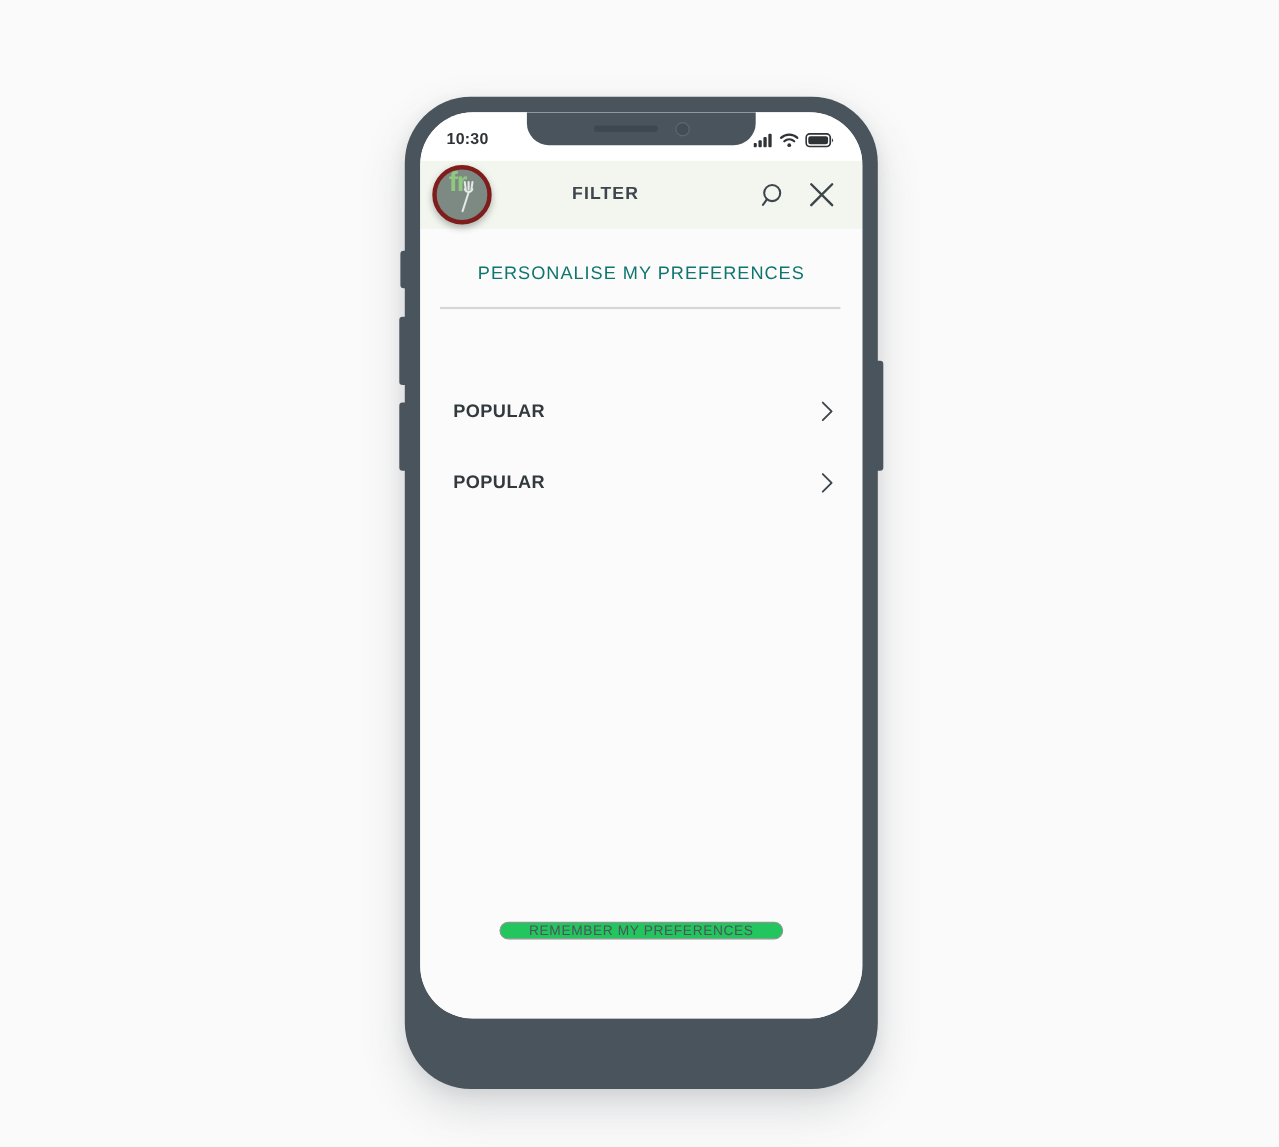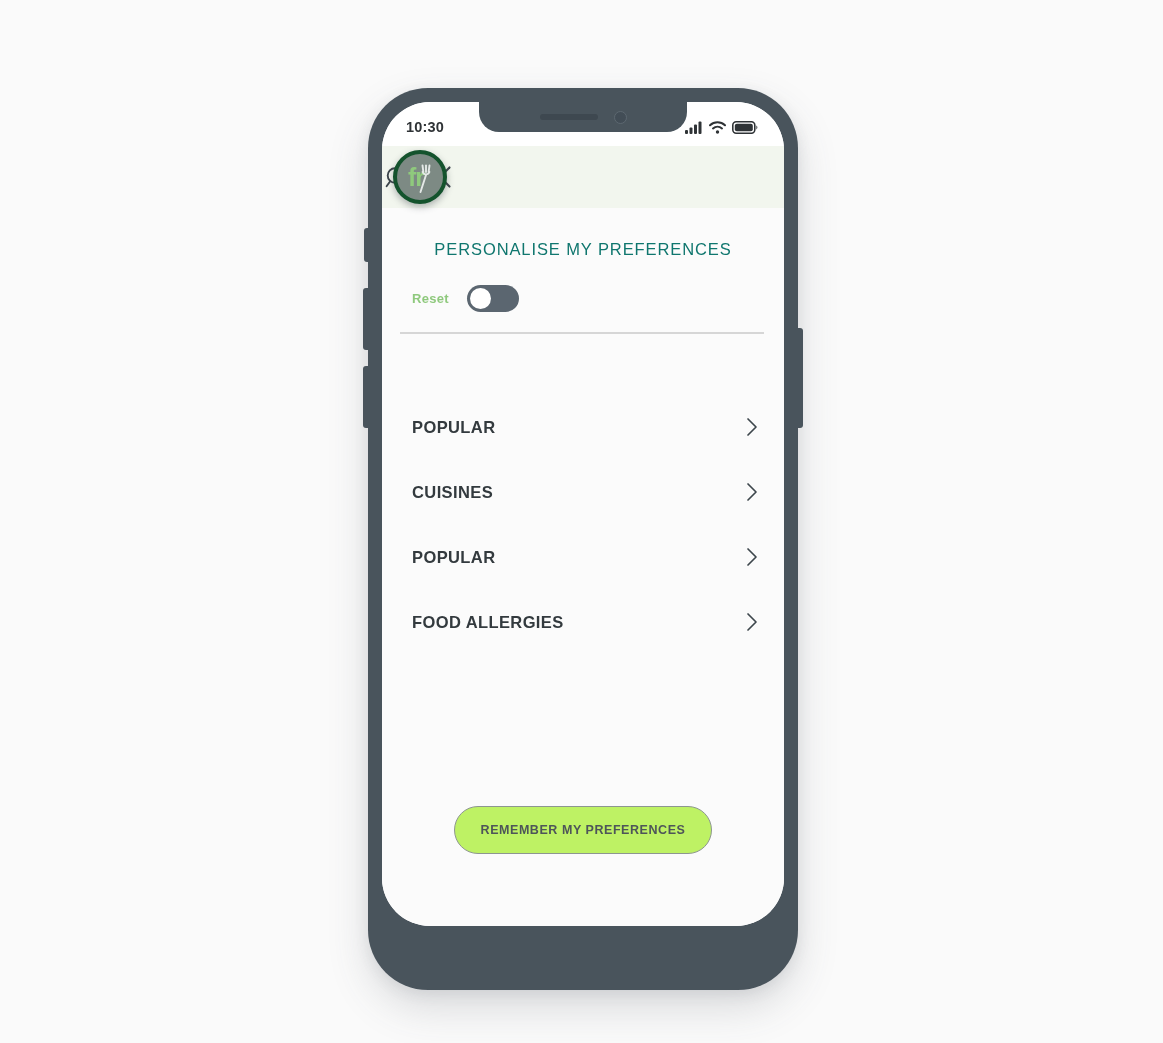--- a/index.html
+++ b/index.html
@@ -94,24 +94,23 @@
     align-items: center;
     z-index: 10;
   }
   #logo-badge {
     position: absolute;
     left: 11px; top: 50%;
     transform: translateY(-50%);
     width: 54px; height: 54px;
     border-radius: 50%;
     background: #7d8a84;
-    border: 4px solid #14532d;
+    border: 4px solid #7f1d1d;
     box-shadow: 0 3px 7px rgba(40,50,58,0.35);
     display: flex;
-    align-items: center;
     justify-content: center;
     overflow: hidden;
   }
   #logo-text {
     font-size: 25px;
     font-weight: 700;
     color: #8fc97d;
     letter-spacing: -1px;
     position: relative;
     left: -4px;
@@ -205,26 +204,26 @@
     letter-spacing: .4px;
   }
 
   #footer-area {
     margin-top: auto;
     padding-bottom: 72px;
     display: flex;
     justify-content: center;
   }
   #remember-btn {
-    background: #bef264;
+    background: #22c55e;
     border: 1.3px solid #8d9690;
     border-radius: 26px;
-    padding: 16px 26px;
+    padding: 0 26px;
     font-size: 12.5px;
-    font-weight: 700;
+    font-weight: 400;
     color: #4e5559;
     letter-spacing: .55px;
     font-family: "Liberation Sans", sans-serif;
     cursor: pointer;
     white-space: nowrap;
   }
 </style>
 </head>
 <body>
 
@@ -272,20 +271,21 @@
           <g stroke="#e4e8e6" stroke-width="1.9" stroke-linecap="round" fill="none">
             <line x1="12.5" y1="1.5" x2="11.6" y2="8"></line>
             <line x1="9" y1="1.5" x2="9" y2="8"></line>
             <line x1="5.5" y1="1.5" x2="6.4" y2="8"></line>
             <path d="M5.6 8 a3.6 3.6 0 0 0 6.8 0"></path>
             <line x1="9" y1="11" x2="3.5" y2="28"></line>
           </g>
         </svg>
       </div>
 
+      <div id="header-title">FILTER</div>
 
       <div id="header-actions">
         <span class="hdr-icon">
           <svg width="25" height="25" viewBox="0 0 25 25">
             <circle cx="13" cy="10.5" r="7.3" fill="none" stroke="#3d464c" stroke-width="1.9"></circle>
             <line x1="8.2" y1="16.3" x2="4.6" y2="21.2" stroke="#3d464c" stroke-width="1.9" stroke-linecap="round"></line>
           </svg>
         </span>
         <span class="hdr-icon">
           <svg width="26" height="26" viewBox="0 0 26 26">
@@ -293,58 +293,40 @@
             <line x1="22.5" y1="3.5" x2="3.5" y2="22.5" stroke="#3d464c" stroke-width="2.2" stroke-linecap="round"></line>
           </svg>
         </span>
       </div>
     </div>
 
     <div id="app-body">
 
       <div id="section-title">PERSONALISE MY PREFERENCES</div>
 
-      <div id="reset-row">
-        <span id="reset-label">Reset</span>
-        <div id="reset-toggle">
-          <div id="reset-toggle-knob"></div>
-        </div>
-      </div>
 
       <div id="divider"></div>
 
       <div id="menu-list">
 
         <div class="menu-row">
           <span class="menu-label">POPULAR</span>
           <svg class="chev" width="12" height="20" viewBox="0 0 12 20">
             <polyline points="2,2 10,10 2,18" fill="none" stroke="#3d464c" stroke-width="1.7" stroke-linecap="round" stroke-linejoin="round"></polyline>
           </svg>
         </div>
 
-        <div class="menu-row">
-          <span class="menu-label">CUISINES</span>
-          <svg class="chev" width="12" height="20" viewBox="0 0 12 20">
-            <polyline points="2,2 10,10 2,18" fill="none" stroke="#3d464c" stroke-width="1.7" stroke-linecap="round" stroke-linejoin="round"></polyline>
-          </svg>
-        </div>
 
         <div class="menu-row">
           <span class="menu-label">POPULAR</span>
           <svg class="chev" width="12" height="20" viewBox="0 0 12 20">
             <polyline points="2,2 10,10 2,18" fill="none" stroke="#3d464c" stroke-width="1.7" stroke-linecap="round" stroke-linejoin="round"></polyline>
           </svg>
         </div>
 
-        <div class="menu-row">
-          <span class="menu-label">FOOD ALLERGIES</span>
-          <svg class="chev" width="12" height="20" viewBox="0 0 12 20">
-            <polyline points="2,2 10,10 2,18" fill="none" stroke="#3d464c" stroke-width="1.7" stroke-linecap="round" stroke-linejoin="round"></polyline>
-          </svg>
-        </div>
 
 
       </div>
 
       <div id="footer-area">
         <button id="remember-btn">REMEMBER MY PREFERENCES</button>
       </div>
 
     </div>
   </div>

